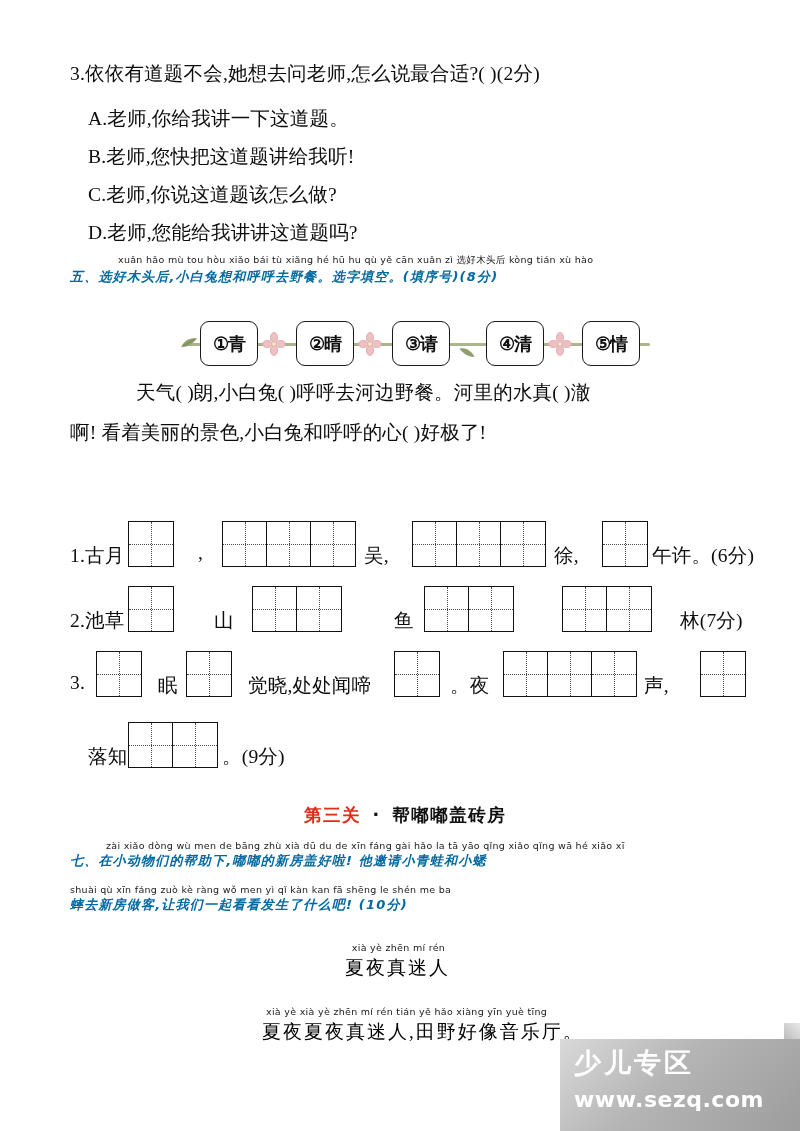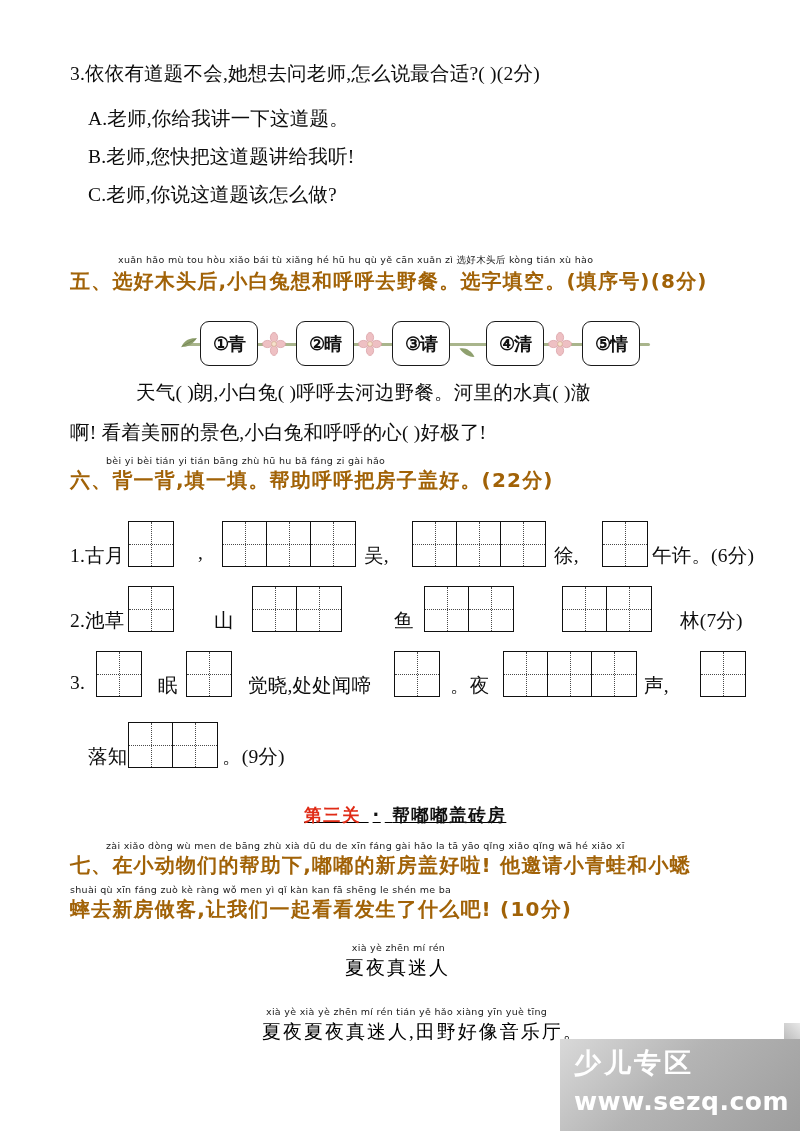--- a/index.html
+++ b/index.html
@@ -28,24 +28,25 @@
   .abs { position: absolute; }
 
   
   .sec-head {
     position: absolute;
     white-space: nowrap;
   }
   .sec-title {
     font-family: "DejaVu Sans", "Liberation Sans", sans-serif;
     font-weight: bold;
-    font-size: 20px;
-    color: #a16207;
+    font-size: 13px;
+    color: #0369a1;
     letter-spacing: 1.2px;
     white-space: nowrap;
+    font-style: italic;
   }
   .pinyin-row {
     font-family: "DejaVu Sans", "Liberation Sans", sans-serif;
     font-size: 9.5px;
     color: #1a1a1a;
     white-space: nowrap;
     letter-spacing: 0.3px;
     margin-bottom: 1px;
   }
 
@@ -165,21 +166,21 @@
     font-size: 27px;
     color: #ffffff;
     letter-spacing: 3px;
     white-space: nowrap;
   }
   .wm-url {
     position: absolute;
     left: 14px; top: 48px;
     font-family: "DejaVu Sans", "Liberation Sans", sans-serif;
     font-weight: bold;
-    font-size: 25px;
+    font-size: 22px;
     color: #ffffff;
     letter-spacing: .5px;
     white-space: nowrap;
   }
   .corner-fold {
     position: absolute;
     right: 0; bottom: 92px;
     width: 16px; height: 16px;
     background: linear-gradient(225deg,#e8e8e8 0%, #bdbdbd 100%);
   }
@@ -187,20 +188,21 @@
 </head>
 <body>
 
 <div class="page">
 
   <div class="qline abs" style="left:70px; top:60px;">3.依依有道题不会,她想去问老师,怎么说最合适?(        )(2分)</div>
 
   <div class="qline abs" style="left:88px; top:143px;">B.老师,您快把这道题讲给我听!</div>
   <div class="qline abs" style="left:88px; top:105px;">A.老师,你给我讲一下这道题。</div>
   <div class="qline abs" style="left:88px; top:181px;">C.老师,你说这道题该怎么做?</div>
+  <div class="qline abs" style="left:88px; top:219px;">D.老师,您能给我讲讲这道题吗?</div>
 
   <div class="sec-head" style="left:70px; top:254px;">
     <div class="pinyin-row" style="padding-left:48px;">xuǎn hǎo mù tou hòu    xiǎo bái tù xiǎng hé  hū  hu  qù  yě cān      xuǎn zì 选好木头后 kòng        tián  xù  hào</div>
     <div class="sec-title">五、选好木头后,小白兔想和呼呼去野餐。选字填空。(填序号)(8分)</div>
   </div>
 
   <div class="vine-wrap">
     <div class="vine-line"></div>
 
     <svg class="leaf" style="left:-6px; top:18px;" viewBox="0 0 24 18">
@@ -260,24 +262,20 @@
 
     <div class="wbox" style="left:396px;">
       <span>⑤</span>
       <span>情</span>
     </div>
   </div>
 
   <div class="qline abs" style="left:136px; top:379px;">天气(      )朗,小白兔(       )呼呼去河边野餐。河里的水真(       )澈</div>
   <div class="qline abs" style="left:70px; top:419px;">啊! 看着美丽的景色,小白兔和呼呼的心(      )好极了!</div>
 
-  <div class="sec-head" style="left:70px; top:455px;">
-    <div class="pinyin-row" style="padding-left:36px;">bèi  yi  bèi    tián yi tián      bāng zhù  hū   hu  bǎ fáng zi  gài hǎo</div>
-    <div class="sec-title">六、背一背,填一填。帮助呼呼把房子盖好。(22分)</div>
-  </div>
 
   <div class="qline abs" style="left:70px; top:542px;">1.古月</div>
   <div class="grid" style="left:128px; top:521px;">
     <div class="cell"></div>
   </div>
   <div class="qline abs" style="left:198px; top:542px;">,</div>
   <div class="grid" style="left:222px; top:521px;">
     <div class="cell"></div>
     <div class="cell"></div>
     <div class="cell"></div>
@@ -337,21 +335,21 @@
     <div class="cell"></div>
   </div>
 
   <div class="qline abs" style="left:88px; top:743px;">落知</div>
   <div class="grid" style="left:128px; top:722px;">
     <div class="cell"></div>
     <div class="cell"></div>
   </div>
   <div class="qline abs" style="left:222px; top:743px;">。(9分)</div>
 
-  <div class="stage-title" style="left:304px; top:803px;text-decoration:underline;">
+  <div class="stage-title" style="left:304px; top:803px;">
     <span class="stage-red">第三关</span>
     <span class="stage-black" style="margin:0 4px;">·</span>
     <span class="stage-black">帮嘟嘟盖砖房</span>
   </div>
 
   <div class="sec-head" style="left:70px; top:840px;">
     <div class="pinyin-row" style="padding-left:36px;">zài xiǎo dòng wù men de bāng zhù xià      dū   du   de   xīn fáng gài hǎo  la            tā  yāo qǐng xiǎo qǐng wā  hé  xiǎo  xī</div>
     <div class="sec-title">七、在小动物们的帮助下,嘟嘟的新房盖好啦! 他邀请小青蛙和小蟋</div>
   </div>
 

